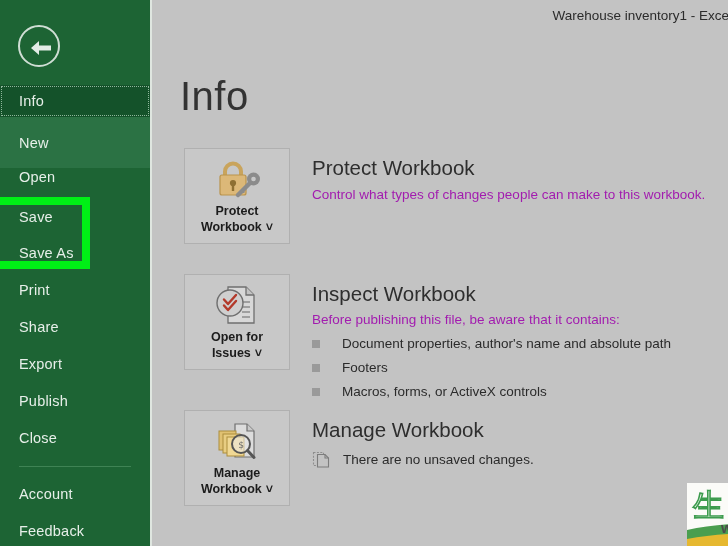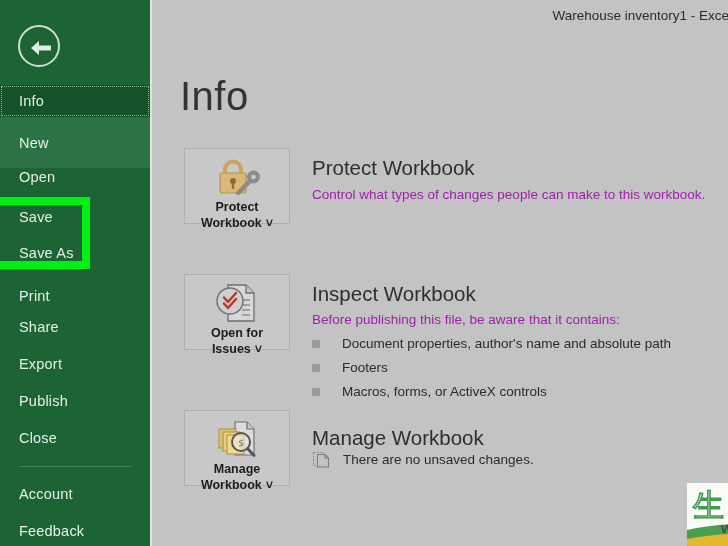--- a/index.html
+++ b/index.html
@@ -95,21 +95,21 @@
     font-weight: 300;
     color: #333333;
     letter-spacing: .5px;
   }
 
   
   .section { position: absolute; left: 32px; }
   .big-btn {
     position: absolute;
     left: 0;
-    width: 106px; height: 76px;
+    width: 106px; height: 96px;
     background: #c8c8c8;
     border: 1px solid #b0b0b0;
     display: flex;
     flex-direction: column;
     align-items: center;
     cursor: pointer;
   }
   .big-btn .icon-wrap {
     height: 48px;
     display: flex;
@@ -216,21 +216,21 @@
     </div>
     <div class="nav-item" style="top:203px;height:28px;">
       <span>Save</span>
     </div>
     <div class="nav-item" style="top:160px;height:33px;">
       <span>Open</span>
     </div>
     <div class="nav-item" style="top:239px;height:28px;">
       <span>Save As</span>
     </div>
-    <div class="nav-item" style="top:275px;height:29px;align-items:flex-end;">
+    <div class="nav-item" style="top:275px;height:29px;">
       <span>Print</span>
     </div>
     <div class="nav-item" style="top:312px;height:29px;">
       <span>Share</span>
     </div>
     <div class="nav-item" style="top:349px;height:29px;">
       <span>Export</span>
     </div>
     <div class="nav-item" style="top:386px;height:29px;">
       <span>Publish</span>
@@ -333,21 +333,21 @@
             <circle cx="30" cy="25" r="9" fill="#e9e9e9" fill-opacity=".55" stroke="#555555" stroke-width="2"></circle>
             <line x1="36.5" y1="31.5" x2="43" y2="38.5" stroke="#555555" stroke-width="3" stroke-linecap="round"></line>
             <text x="30" y="29" font-size="9" text-anchor="middle" fill="#6a6a6a" font-family="DejaVu Sans, sans-serif">$</text>
           </svg>
         </div>
         <div class="btn-label">
           <span>Manage</span><br>
           <span>Workbook</span><span style="margin-left:4px;">˅</span>
         </div>
       </div>
-      <div class="sect-title" style="top:16px;">Manage Workbook</div>
+      <div class="sect-title" style="top:8px;">Manage Workbook</div>
       <div class="status-row" style="top:40px;">
         <span class="doc-ico">
           <svg width="19" height="19" viewBox="0 0 19 19">
             <rect x="1.5" y="2.5" width="10" height="13" fill="none" stroke="#8e8e8e" stroke-width="1.1" stroke-dasharray="2 1.4"></rect>
             <path d="M5.5 4.5 H13 L16.5 8 V17 H5.5 Z" fill="#c3c3c3" stroke="#7d7d7d" stroke-width="1.1"></path>
             <path d="M13 4.5 V8 H16.5" fill="none" stroke="#7d7d7d" stroke-width="1.1"></path>
           </svg>
         </span>
         <span>There are no unsaved changes.</span>
       </div>

